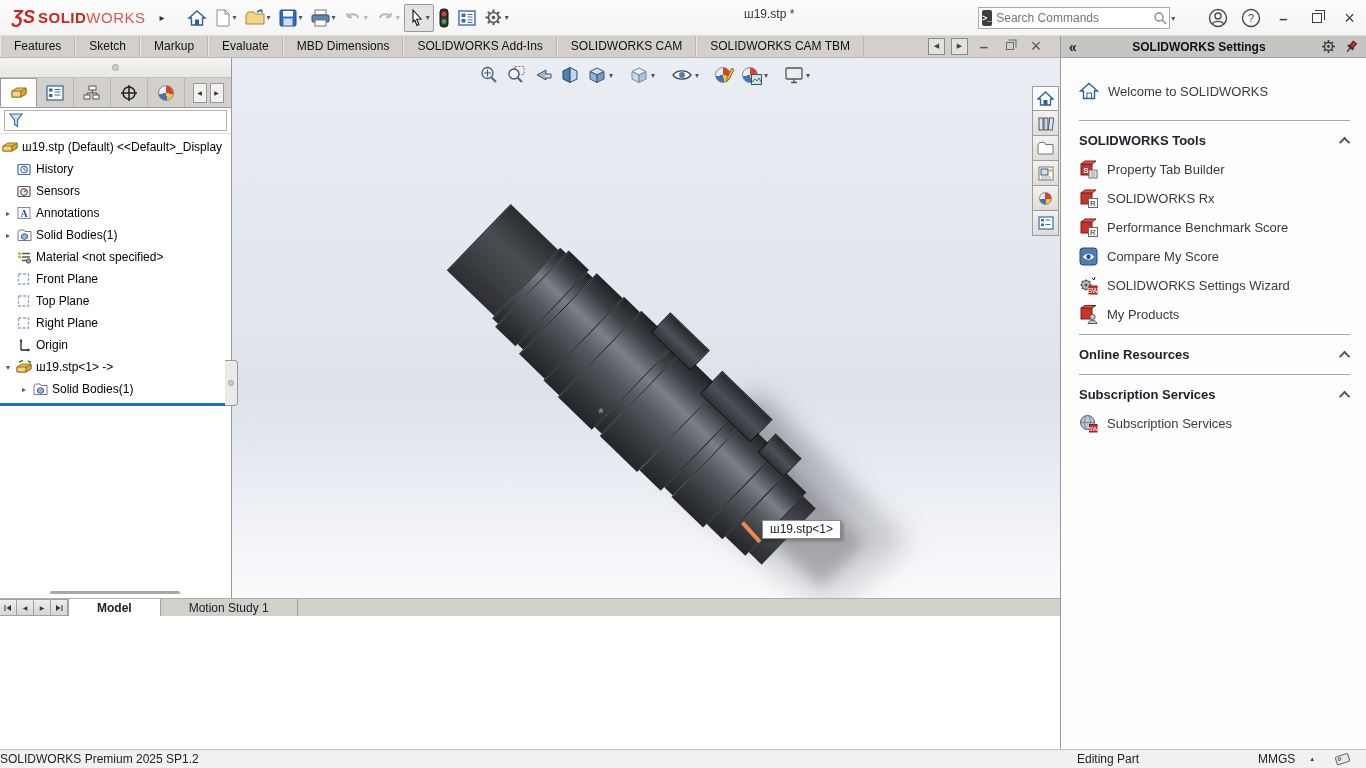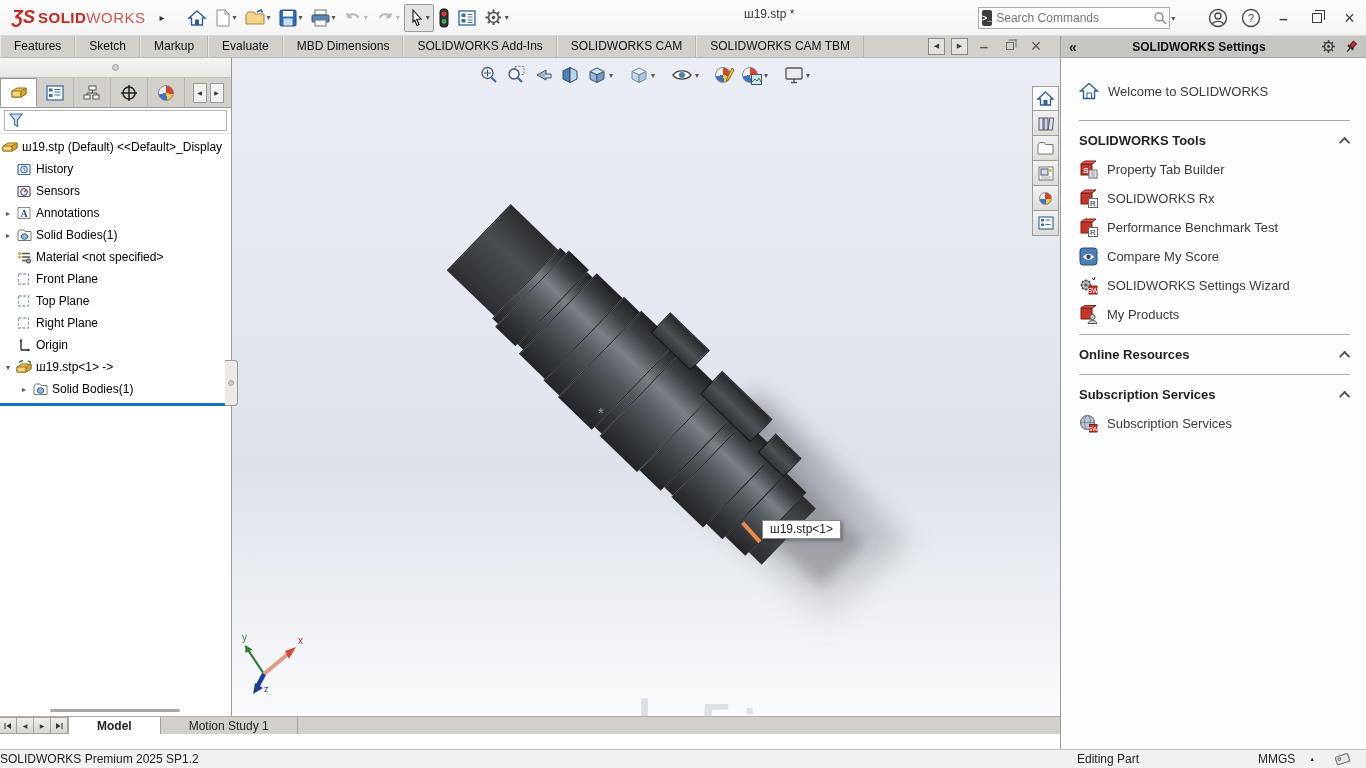--- a/index.html
+++ b/index.html
@@ -46,21 +46,21 @@
   .restore-glyph.small::before { border-color:#555; }
 
   
   .tp-header { width:306px; background:#c7c5c2; border-bottom:1px solid #a8a6a2; border-left:1px solid #9a9a9a; display:flex; align-items:center; padding:0 8px; }
   .gl-chevL::before { content:"«"; font-size:14px; font-weight:bold; color:#222; }
   .tp-title { flex:1; text-align:center; font-weight:bold; font-size:12px; color:#111; }
 
   
   .main { flex:1; display:flex; }
   .left-col { width:1060px; display:flex; flex-direction:column; }
-  .work-row { height:658px; display:flex; }
+  .work-row { height:540px; display:flex; }
 
   
   .fm-panel { width:232px; background:#fff; border-right:1px solid #9a9a9a; display:flex; flex-direction:column; position:relative; }
   .fm-splittop { height:20px; border-bottom:1px solid #c3c0bb; background:linear-gradient(#f4f3f1,#e9e7e4); display:flex; align-items:center; justify-content:center; }
   .dot { width:7px; height:7px; border-radius:50%; background:#cfcdc9; border:1px solid #aaa8a4; }
   .fm-tabs { height:30px; display:flex; background:#d3d0cb; border-bottom:1px solid #9a9a9a; align-items:stretch; }
   .fm-tab { width:37px; display:flex; align-items:center; justify-content:center; border-right:1px solid #b9b6b1; }
   .fm-tab.active { background:#fff; border:1px solid #9a9a9a; border-bottom:1px solid #fff; }
   .fm-tab-arrows { flex:1; display:flex; align-items:center; justify-content:center; gap:3px; }
   .fm-arrow { width:14px; height:20px; border:1px solid #9a9a9a; background:#f2f1ef; font-size:6px; color:#333; display:flex; align-items:center; justify-content:center; }
@@ -766,21 +766,21 @@
         </div>
         <div class="tp-row">
           <span>
               <svg width="19" height="19">
                 <rect x="2" y="4" width="11" height="11" fill="#c4362a" stroke="#7e1f16"></rect>
                 <polygon points="2,4 6,1 17,1 13,4" fill="#e05a4b" stroke="#7e1f16"></polygon>
                 <rect x="9.5" y="9.5" width="9" height="9" fill="#fff" stroke="#666"></rect>
                 <text x="14" y="17" text-anchor="middle" font-size="8" fill="#222" font-family="Liberation Sans">R</text>
               </svg>
             </span>
-          <span class="tp-row-label">Performance Benchmark Test</span>
+          <span class="tp-row-label">Performance Benchmark Score</span>
         </div>
         <div class="tp-row">
           <span>
               <svg width="19" height="19">
                 <rect x="1" y="1" width="17" height="17" rx="3" fill="#4a7fb5" stroke="#2a4a6b"></rect>
                 <path d="M4 10 C7 5.5 12 5.5 15 10 C12 13.5 7 13.5 4 10 Z" fill="#fff"></path>
                 <circle cx="9.5" cy="9.8" r="2.2" fill="#2a4a6b"></circle>
               </svg>
             </span>
           <span class="tp-row-label">Compare My Score</span>

